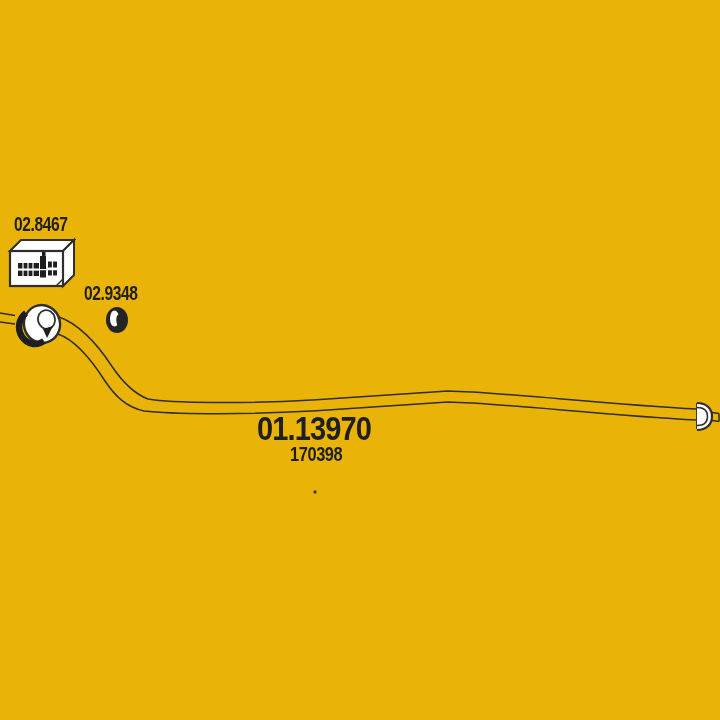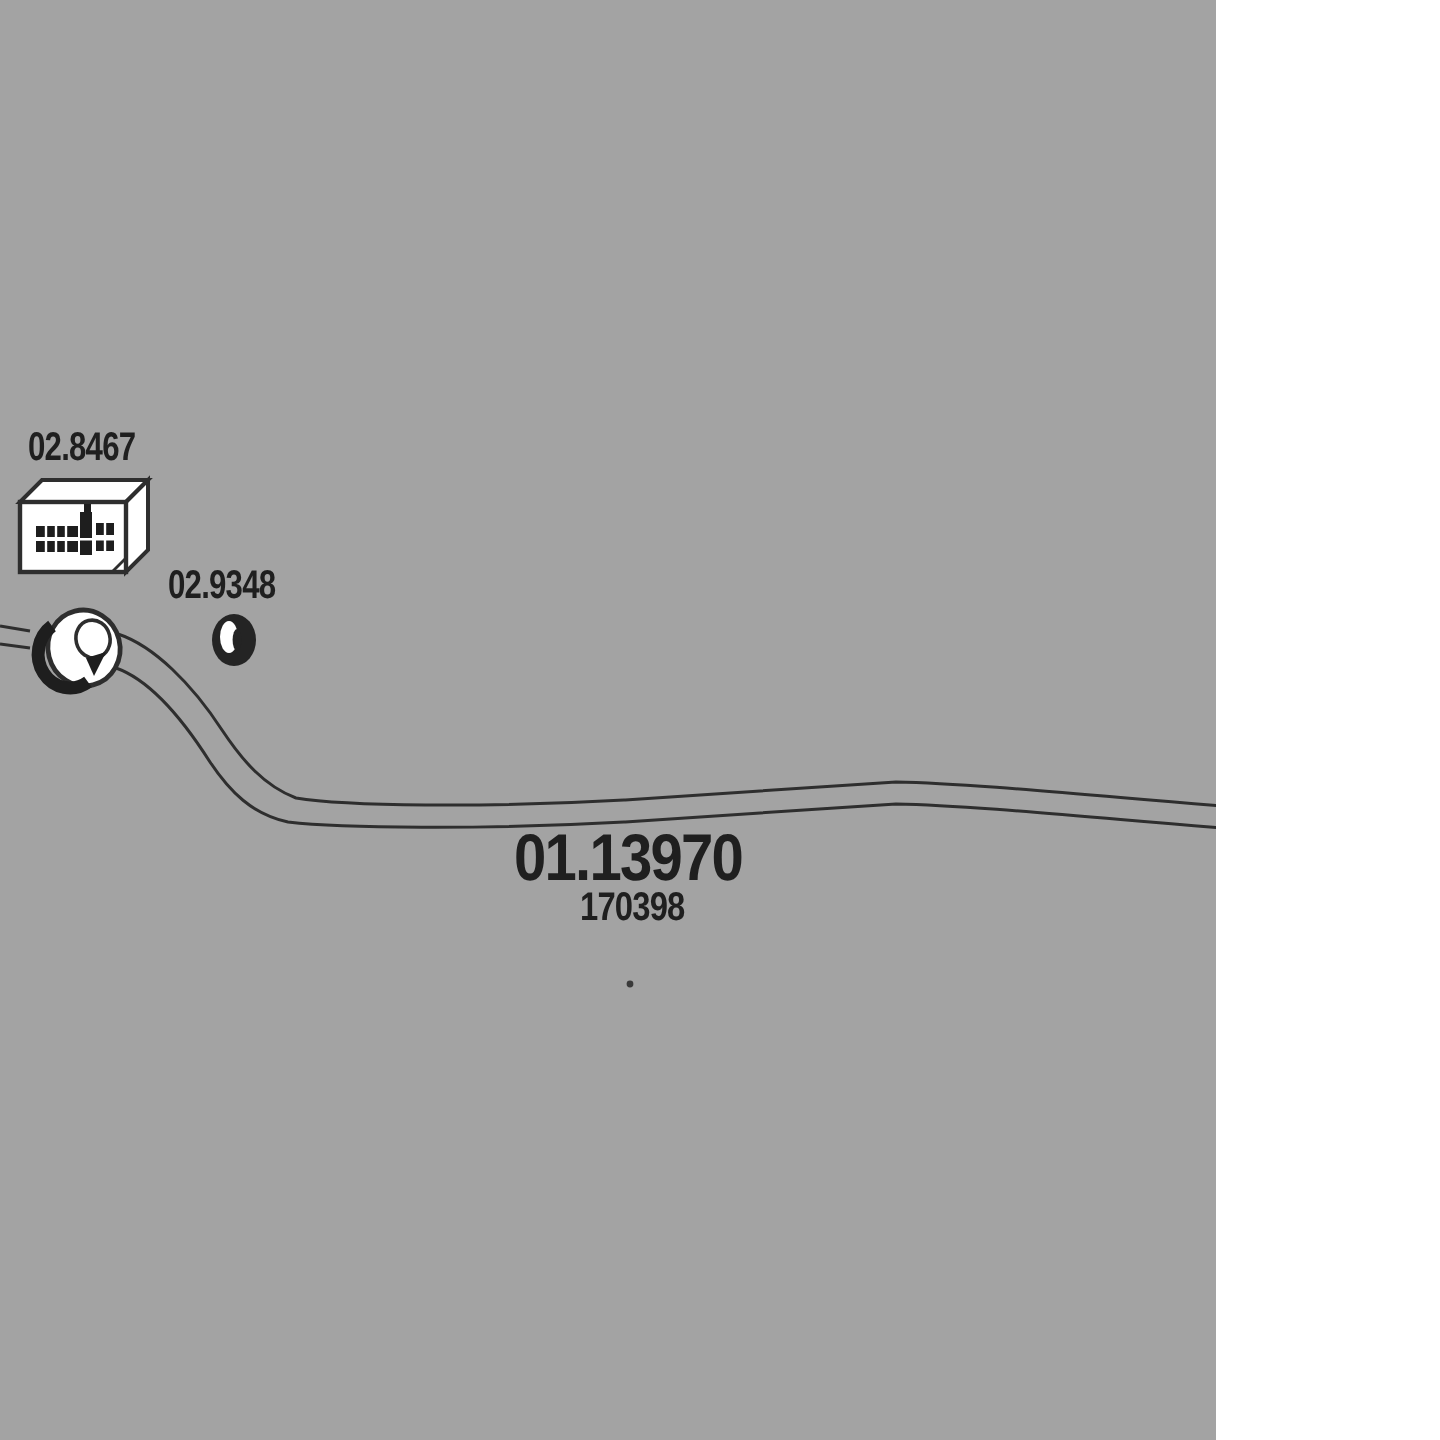--- a/index.html
+++ b/index.html
@@ -3,23 +3,23 @@
 <meta charset="utf-8">
 <style>
   html, body {
     margin: 0;
     padding: 0;
     background: #ffffff;
     font-family: "Liberation Sans", sans-serif;
   }
   .canvas {
     position: relative;
-    width: 608px;
+    width: 720px;
     height: 720px;
-    background: #a3a3a3;
+    background: #eab308;
     overflow: hidden;
   }
   .lineart {
     position: absolute;
     left: 0;
     top: 0;
   }
   .label {
     position: absolute;
     color: #1f1f1f;

